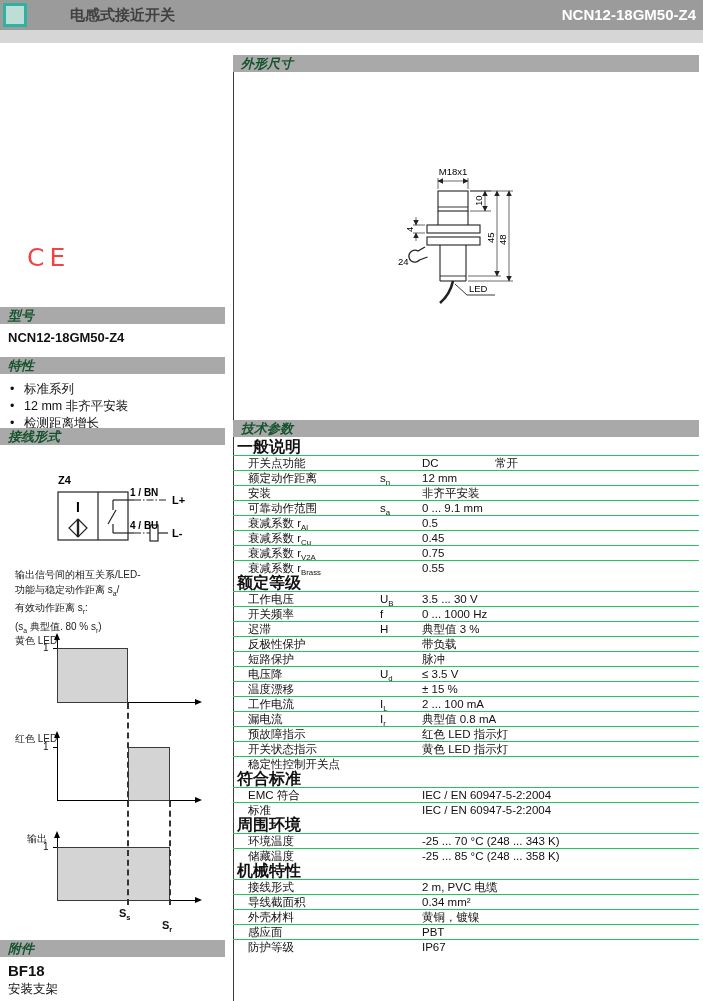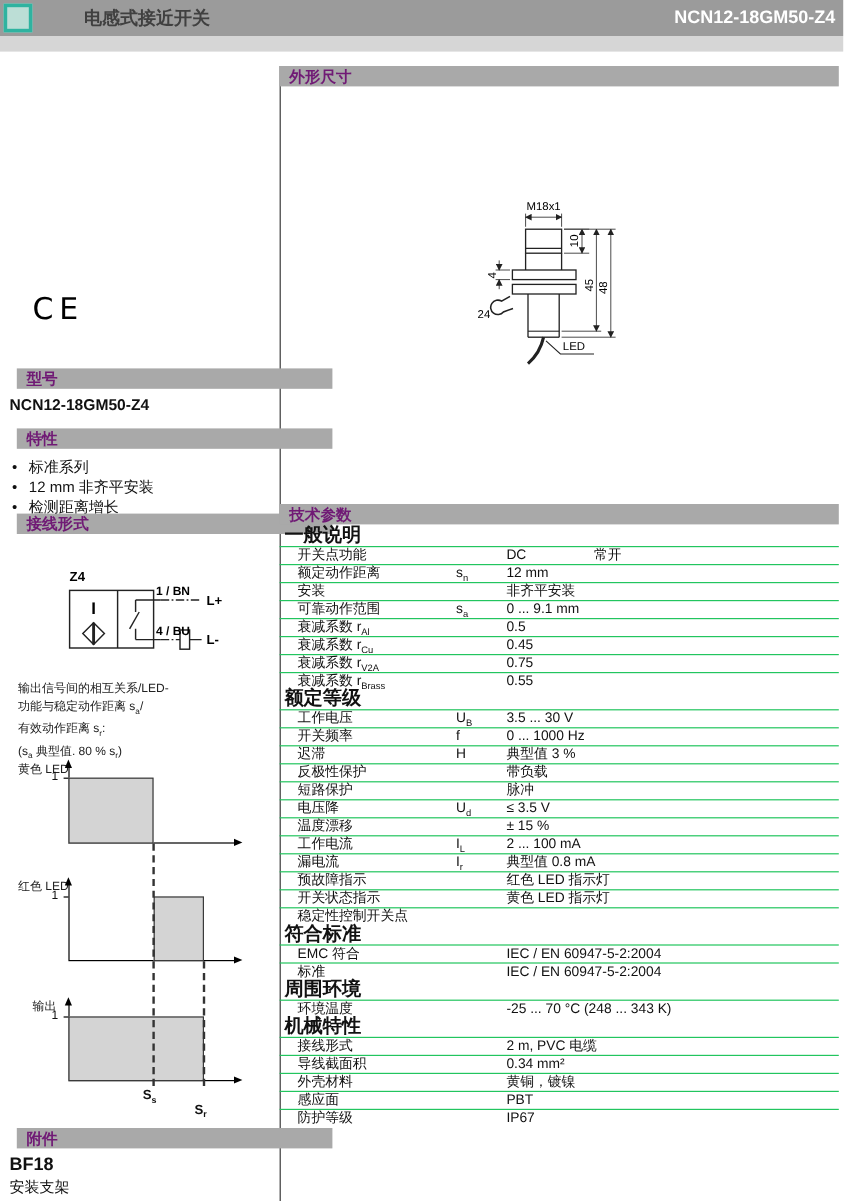--- a/index.html
+++ b/index.html
@@ -9,27 +9,27 @@
 
   
   #hdr{left:0;top:0;width:703px;height:30px;background:#9b9b9b;}
   #hdr-icon{left:3px;top:3px;width:24px;height:24px;background:#bcded6;border:3px solid #2fb3a0;box-sizing:border-box;}
   #hdr-title{left:34px;top:6px;font-size:15px;font-weight:bold;color:#404040;margin-left:36px;}
   #hdr-model{right:7px;top:6px;font-size:15px;font-weight:bold;color:#fff;}
   #strip{left:0;top:30px;width:703px;height:13px;background:#d6d6d6;}
   #divider{left:233px;top:55px;width:1px;height:946px;background:#3a3a3a;}
 
   
-  .bar{height:17px;background:#a9a9a9;color:#701a75;font-size:13px;font-weight:bold;
-       line-height:17px;padding-left:8px;box-sizing:border-box;}
-  .bar-l{left:14px;width:263px;}
+  .bar{height:17px;background:#a9a9a9;color:#14532d;font-size:13px;font-weight:bold;
+       line-height:17px;padding-left:8px;box-sizing:border-box;font-style:italic;}
+  .bar-l{left:0;width:225px;}
   .bar-r{left:233px;width:466px;}
 
   
-  #ce{left:27px;top:243px;font-family:"DejaVu Sans",sans-serif;font-size:25px;letter-spacing:5px;color:#000000;}
+  #ce{left:27px;top:243px;font-family:"DejaVu Sans",sans-serif;font-size:25px;letter-spacing:5px;color:#ef4444;}
   #model-name{left:8px;top:330px;font-size:13px;font-weight:bold;}
   #features-list{left:10px;top:381px;width:210px;font-size:12.5px;}
   #features-list .feat{line-height:17px;}
   #features-list .feat .dot{display:inline-block;width:14px;}
   #desc-block{left:15px;top:568px;width:205px;font-size:10px;line-height:14.5px;color:#222;}
   #acc-model{left:8px;top:962px;font-size:15px;font-weight:bold;}
   #acc-name{left:8px;top:981px;font-size:12.5px;}
 
   sub{font-size:0.68em;}
 
@@ -336,20 +336,25 @@
         </div>
       </div>
       <div class="t-group">
         <div class="t-group-title">周围环境</div>
         <div class="t-rows">
           <div class="t-row">
         <span class="t-label">环境温度</span>
         <span class="t-symbol"></span>
         <span class="t-value">-25 ... 70 °C (248 ... 343 K)</span>
       </div>
+          <div class="t-row">
+        <span class="t-label">储藏温度</span>
+        <span class="t-symbol"></span>
+        <span class="t-value">-25 ... 85 °C (248 ... 358 K)</span>
+      </div>
         </div>
       </div>
       <div class="t-group">
         <div class="t-group-title">机械特性</div>
         <div class="t-rows">
           <div class="t-row">
         <span class="t-label">接线形式</span>
         <span class="t-symbol"></span>
         <span class="t-value">2 m, PVC 电缆</span>
       </div>

